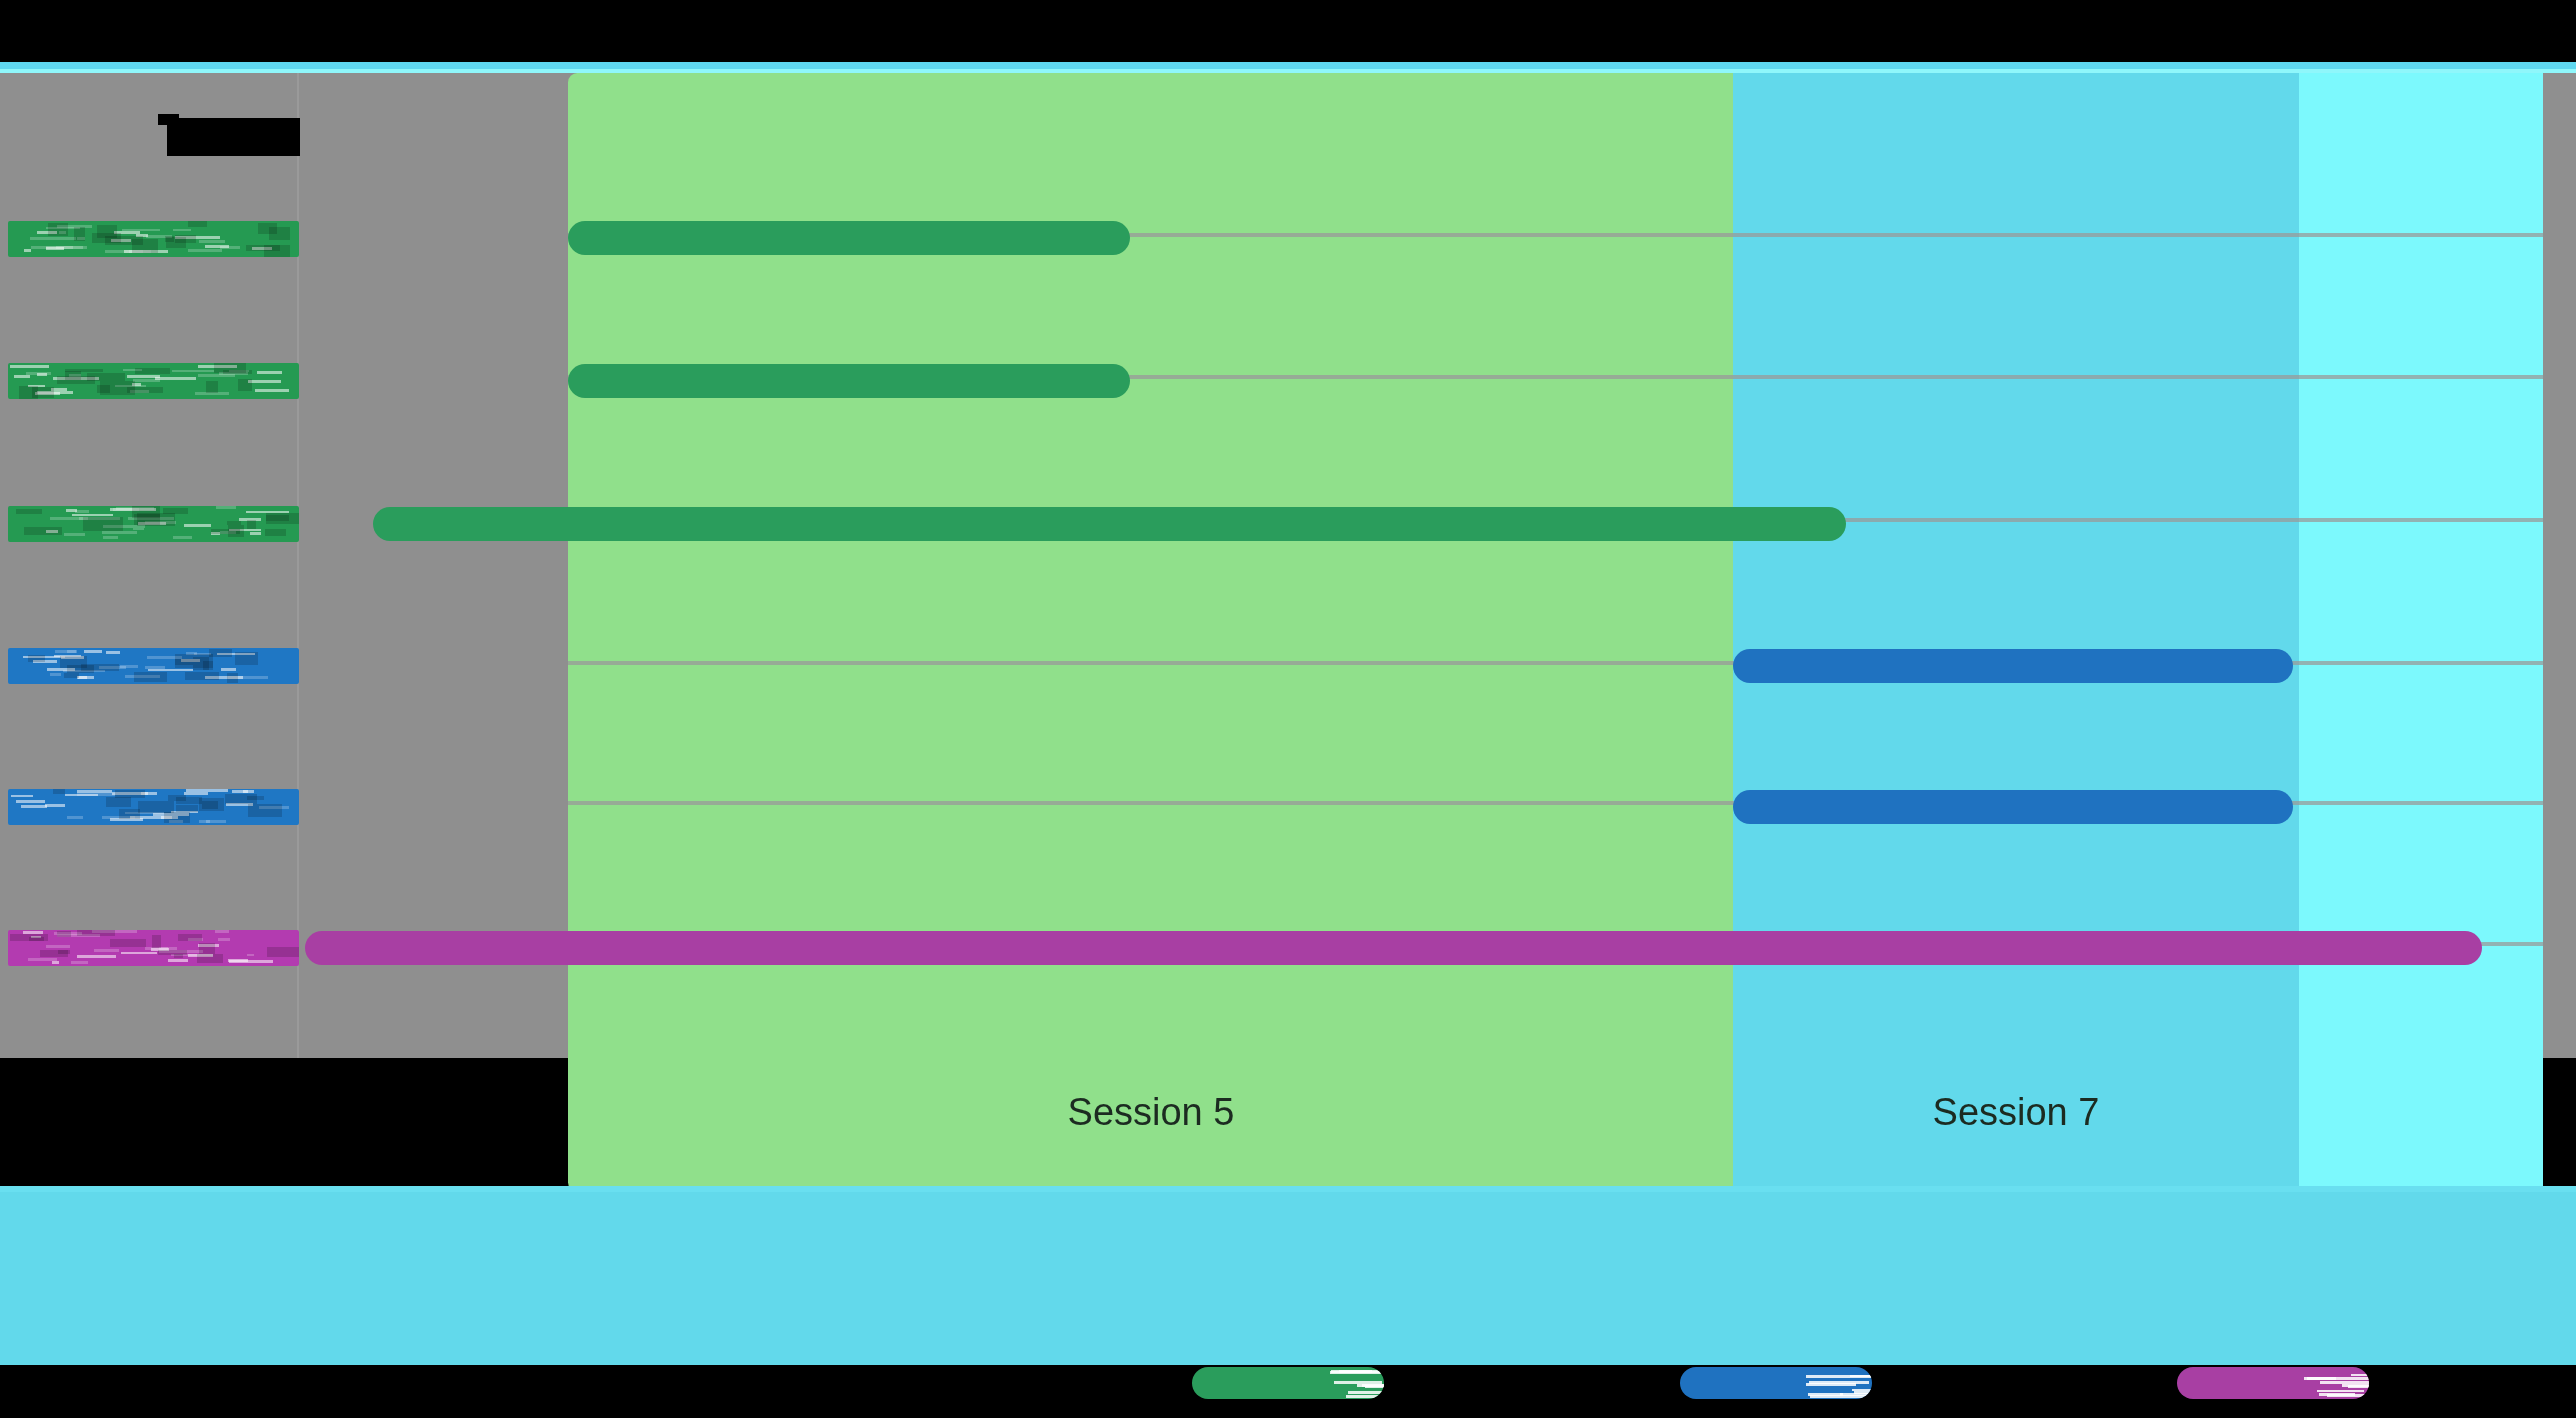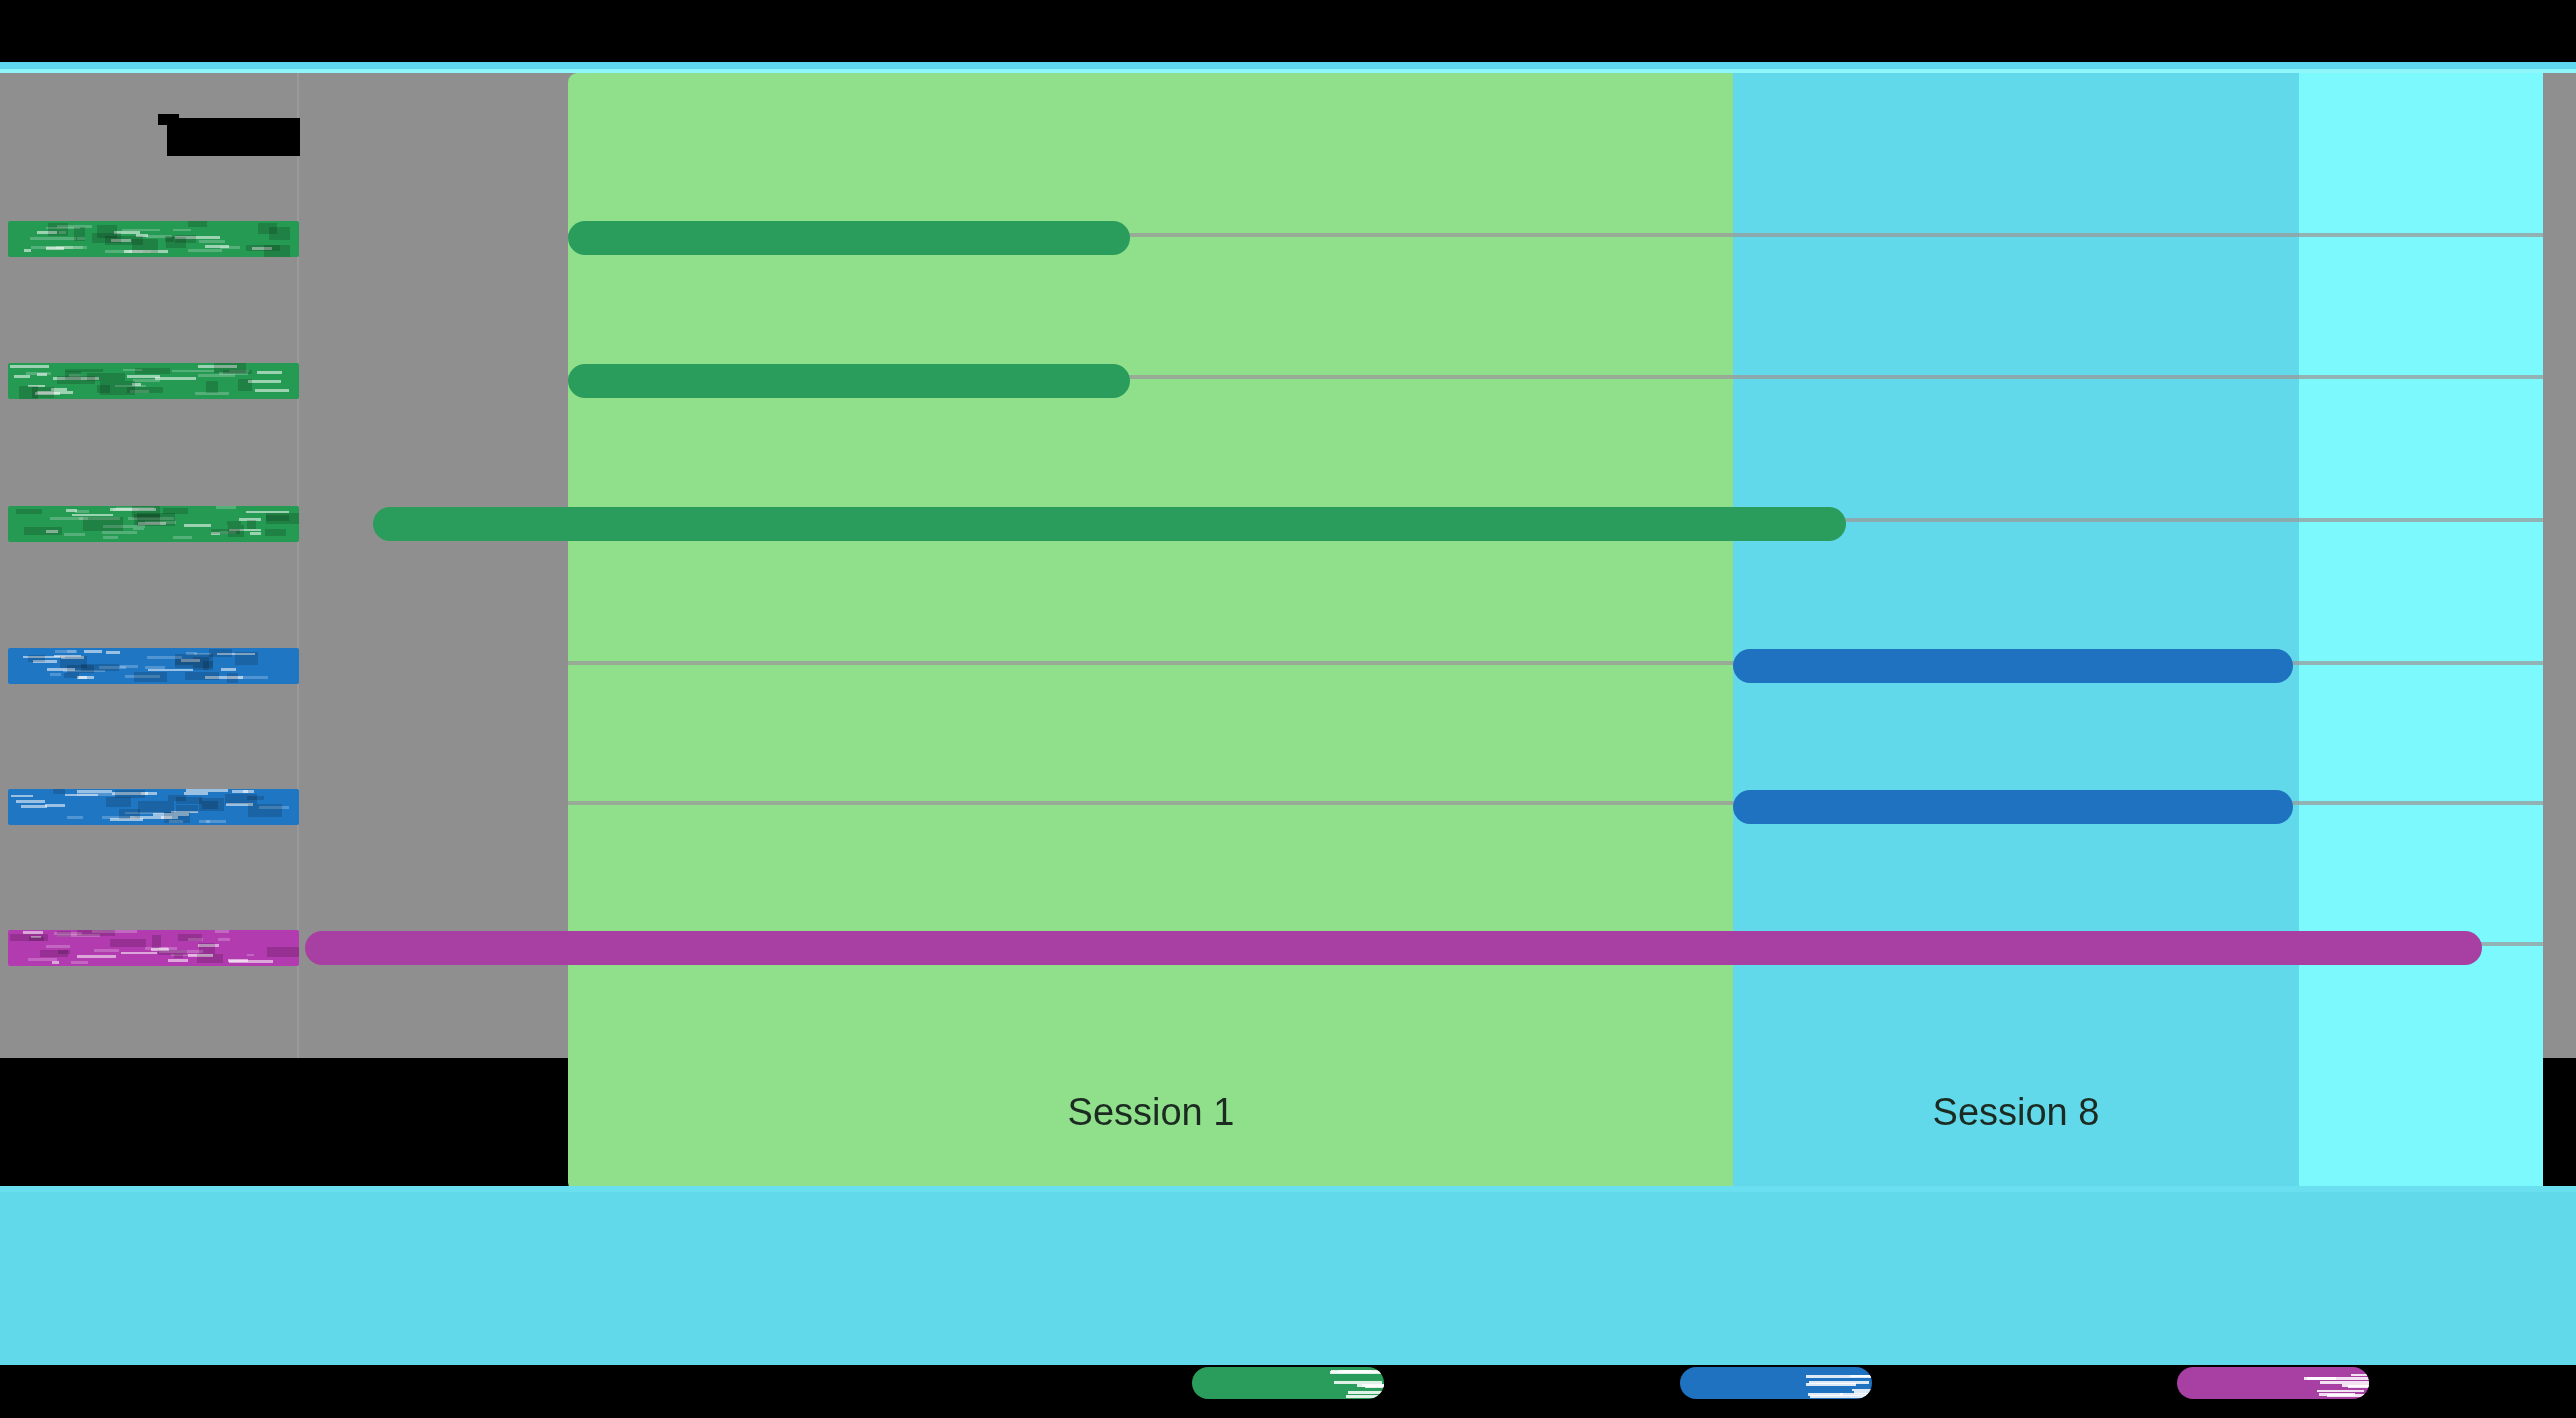--- a/index.html
+++ b/index.html
@@ -485,22 +485,22 @@
       <div class="blob" style="left: 50px; top: 20px; width: 12.2px; height: 3.8px;"></div>
       <div class="blob" style="left: 49px; top: 0.9px; width: 14px; height: 6.6px;"></div>
       <div class="blob" style="left: 144px; top: 4.7px; width: 9.4px; height: 13px;"></div>
       <div class="blob" style="left: 32px; top: 20px; width: 28px; height: 6.6px;"></div>
       <div class="blob" style="left: 2.8px; top: 3.8px; width: 38px; height: 7.5px;"></div>
       <div class="blob" style="left: 191px; top: 13px; width: 16px; height: 11.3px;"></div>
       <div class="blob" style="left: 170px; top: 3.8px; width: 24.4px; height: 7.5px;"></div>
     </div>
   </div>
 
-<div class="band-caption" id="caption-session1">Session 1</div>
-<div class="band-caption" id="caption-session2">Session 8</div>
+<div class="band-caption" id="caption-session1">Session 5</div>
+<div class="band-caption" id="caption-session2">Session 7</div>
 
 <div id="footer-band-hi"></div>
 <div id="footer-band"></div>
 
 <div id="legend-strip"></div>
 <div id="legend-layer">
     <div class="legend-item" style="left: 1192px; width: 192px;">
       <div class="legend-swatch green" style="background: rgb(42, 157, 92);">
         <div class="streak" style="left: 165px; top: 17px; width: 60px;"></div>
         <div class="streak" style="left: 173px; top: 18px; width: 66px;"></div>

